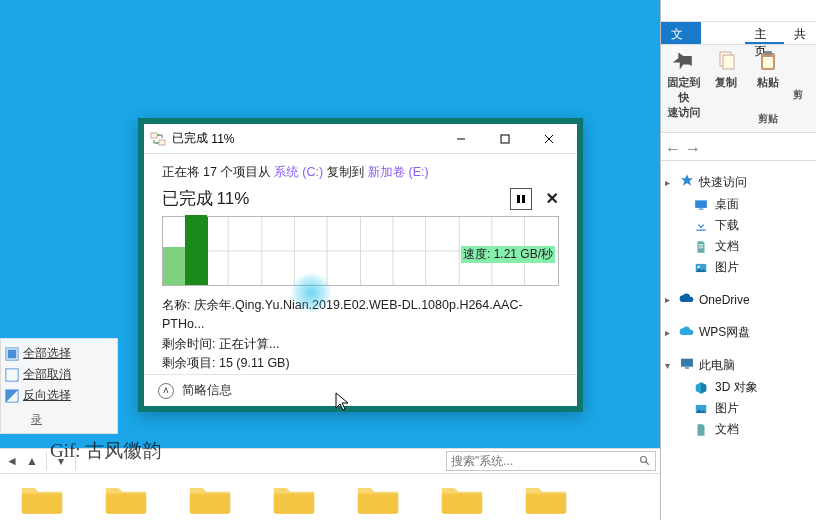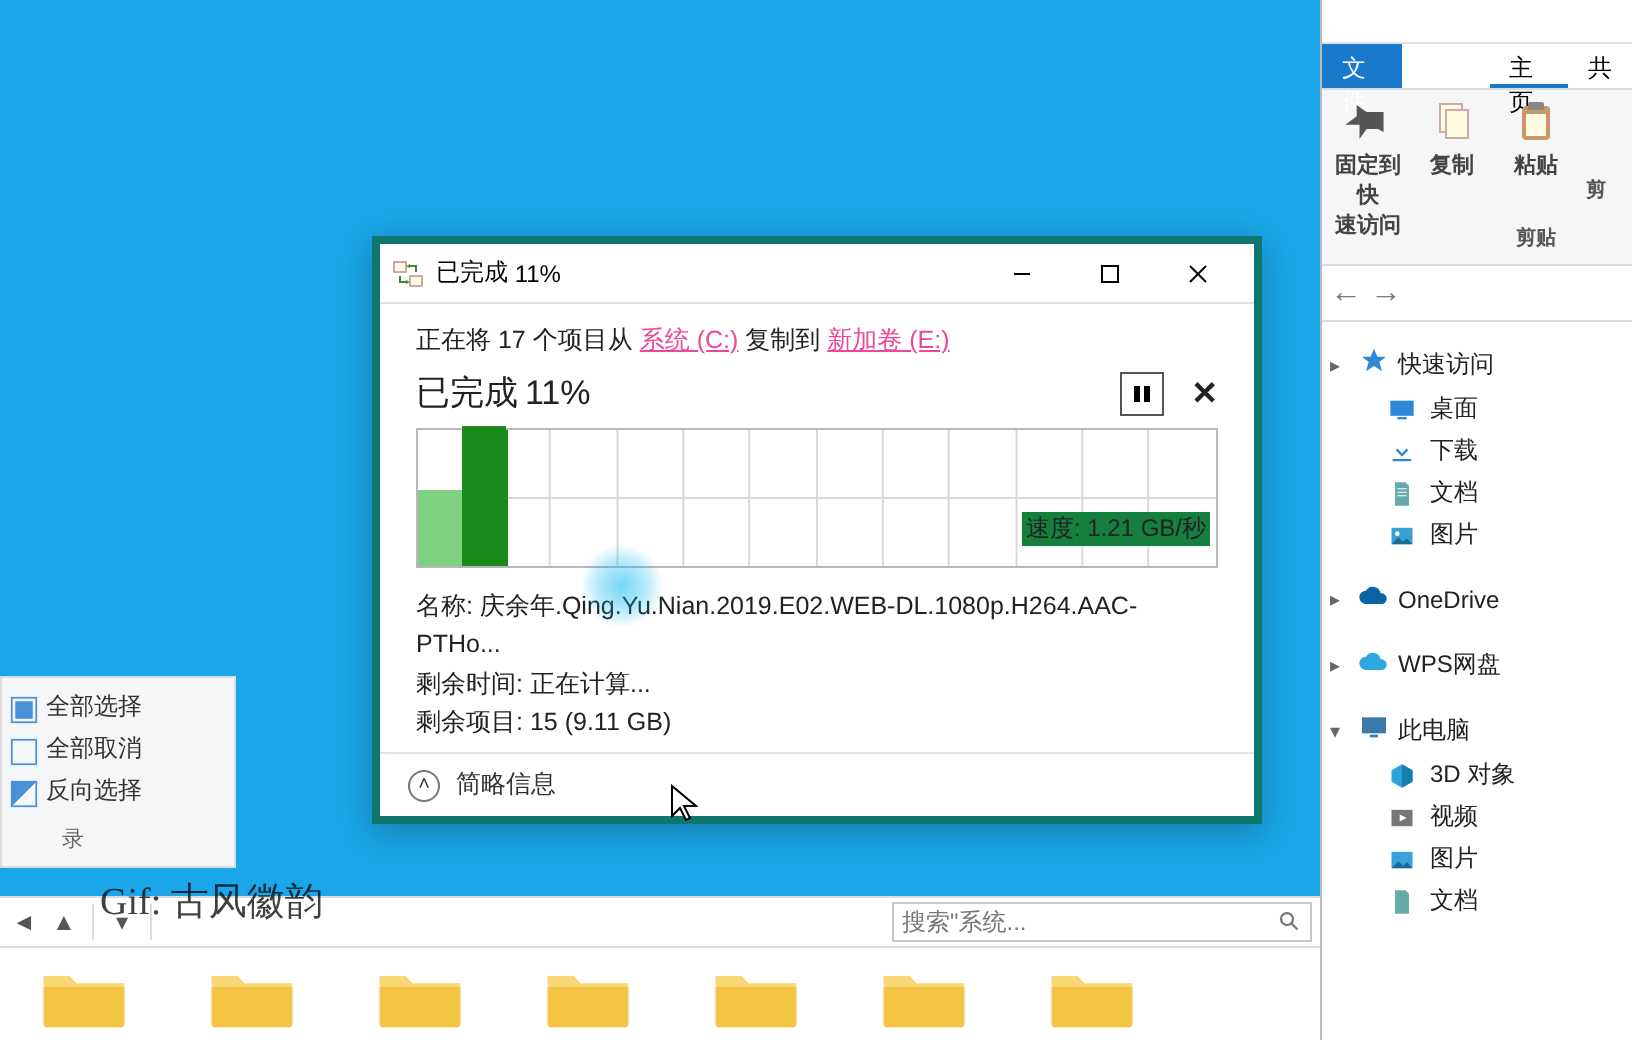--- a/index.html
+++ b/index.html
@@ -41,21 +41,21 @@
   .nav-item.sub { padding-left: 28px; color:#222;align-items:center; }
   .nav-item .ico { width: 16px; height: 16px; display:flex; align-items:center; justify-content:center; }
   .nav-head { display:flex; align-items:center; gap:4px; padding:2px 0; }
   .nav-head .chev { width:10px; color:#666; font-size:10px; }
 
   
   .sel-panel {
     position: absolute; left: 0; top: 338px; width: 118px; background: #f5f6f7;
     border: 1px solid #dcdcdc; padding: 4px; font-size: 12px; color:#333;
   }
-  .sel-panel .row { display:flex; align-items:flex-end; gap:4px; padding:2px 0; }
+  .sel-panel .row { display:flex; align-items:center; gap:4px; padding:2px 0;text-decoration:underline; }
   .sel-panel svg { width:14px; height:14px; }
 
   
   .bottom-bar {
     position:absolute; left:0; right:156px; top:448px; height:26px; background:#fff;
     border-top:1px solid #dcdcdc; border-bottom:1px solid #dcdcdc;
     display:flex; align-items:center; padding:2px 4px; gap:4px; font-size:12px;
   }
   .bottom-bar .sep { width:1px; height:18px; background:#dcdcdc; margin:0 2px; }
   .bottom-bar .search { flex:0 0 auto; margin-left:auto; width:210px; height:20px; border:1px solid #c7c7c7; display:flex; align-items:center; padding:0 4px; color:#777; gap:4px;}
@@ -70,45 +70,45 @@
 
   
   .watermark {
     position:absolute; left:50px; top:438px; font-size:19px; color:rgba(0,0,0,.75);
     font-family: "SimSun", serif;
   }
 
   
   .copy-dialog {
     position:absolute; left:138px; top:118px; width:445px; height:294px;
-    background:#fff; border:4px solid #0f766e; box-shadow:0 4px 16px rgba(0,0,0,.25);margin-left:48px;
+    background:#fff; border:6px solid #0f766e; box-shadow:0 4px 16px rgba(0,0,0,.25);
   }
   .dlg-title {
     height:30px; display:flex; align-items:center; padding:0 6px; font-size:12px; color:#000;
     border-bottom:1px solid #e0e0e0;
   }
   .dlg-title .ico { width:16px; height:16px; margin-right:6px; }
   .dlg-title .spacer { flex:1; }
   .dlg-title .win-btn { width:44px; height:28px; display:flex; align-items:center; justify-content:center; color:#000; }
   .dlg-title .win-btn svg { width:10px; height:10px; }
   .dlg-body { padding:10px 18px 8px; font-size:12.5px; color:#222; }
   .copy-line { margin-bottom:6px; }
-  .copy-line .link { color:#ec4899; cursor:pointer;text-decoration:underline; }
+  .copy-line .link { color:#8b5cf6; cursor:pointer; }
   .progress-header { display:flex; align-items:center; margin:4px 0 6px; }
   .progress-header .big { font-size:17px; }
   .progress-header .ctrls { margin-left:auto; display:flex; gap:14px; align-items:center; }
   .progress-header .pbtn { width:22px; height:22px; border:1px solid #555; display:flex; align-items:center; justify-content:center; }
   .progress-header .xbtn { font-size:16px; font-weight:bold; cursor:pointer;}
   .chart {
     width:100%; height:70px; border:1px solid #b8b8b8; position:relative;
     background:#fff; margin-bottom:4px;
   }
   .chart .grid line { stroke:#d8d8d8; stroke-width:1; }
   .chart-wrap { position:relative; }
-  .chart-wrap .speed-label { position:absolute; right:4px; top:42px; font-size:12px; background:#15803d; padding:0 2px;}
+  .chart-wrap .speed-label { position:absolute; right:4px; top:30px; font-size:12px; background:#86efac; padding:0 2px;}
   .details { margin-top:10px; font-size:12.5px; line-height:1.55; }
   .dlg-footer {
     position:absolute; left:0; right:0; bottom:0; height:32px; border-top:1px solid #e3e3e3;
     display:flex; align-items:center; padding:0 14px; gap:8px; font-size:12.5px; color:#333;
   }
   .dlg-footer .circ { width:16px; height:16px; border:1px solid #777; border-radius:50%; display:flex; align-items:center; justify-content:center; font-size:10px;}
 
   .cursor-ring {
     position:absolute; left:290px; top:272px; width:42px; height:42px; border-radius:50%;
     background:radial-gradient(circle, rgba(0,180,236,.55) 0%, rgba(0,180,236,.25) 45%, rgba(0,180,236,0) 70%);
@@ -232,29 +232,20 @@
         <span>此电脑</span>
       </div>
       <div class="nav-item sub">
           <span class="ico">
             <svg viewBox="0 0 24 24" width="14" height="14">
               <path fill="#2aa4d4" d="M12 2l9 5v10l-9 5-9-5V7z"></path>
               <path fill="#1580ac" d="M12 2v20l9-5V7z"></path>
             </svg>
           </span>
           <span>3D 对象</span>
-        </div>
-      <div class="nav-item sub">
-          <span class="ico">
-            <svg viewBox="0 0 24 24" width="14" height="14">
-              <rect x="3" y="5" width="18" height="14" fill="#777"></rect>
-              <path fill="#fff" d="M10 9l6 3-6 3z"></path>
-            </svg>
-          </span>
-          <span>视频</span>
         </div>
       <div class="nav-item sub">
           <span class="ico">
             <svg viewBox="0 0 24 24" width="14" height="14">
               <rect x="3" y="5" width="18" height="14" fill="#3aa0d8"></rect>
               <path fill="#1d6b95" d="M3 19l6-6 4 4 3-3 5 5z"></path>
             </svg>
           </span>
           <span>图片</span>
         </div>

